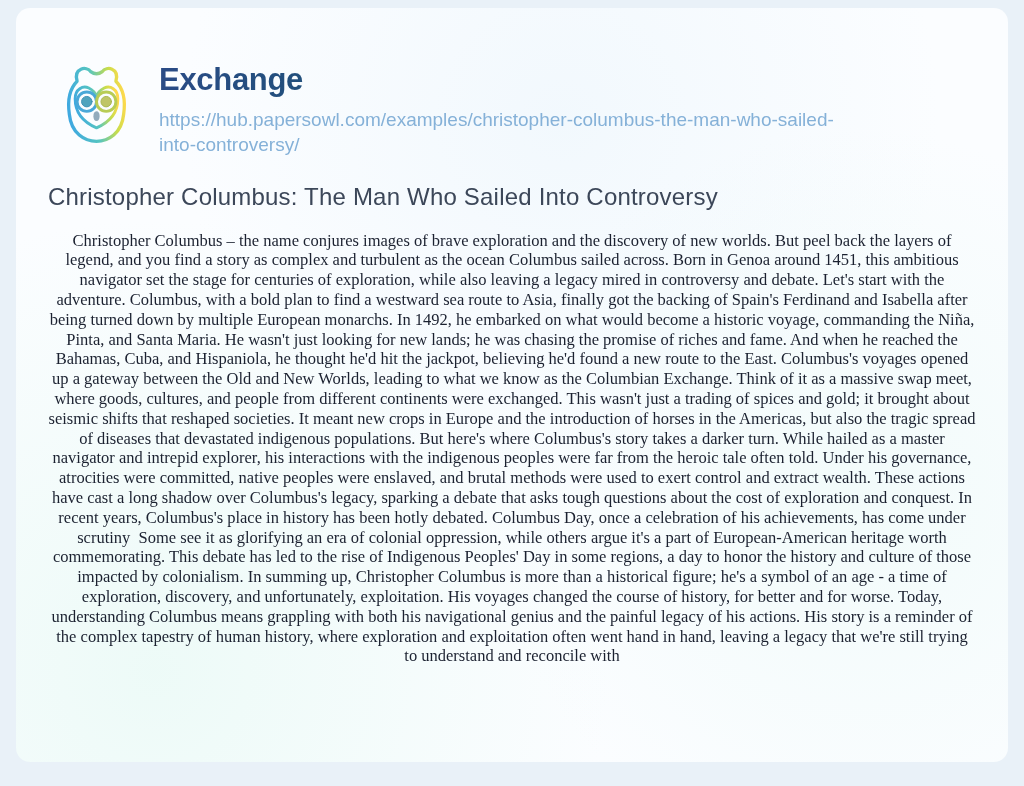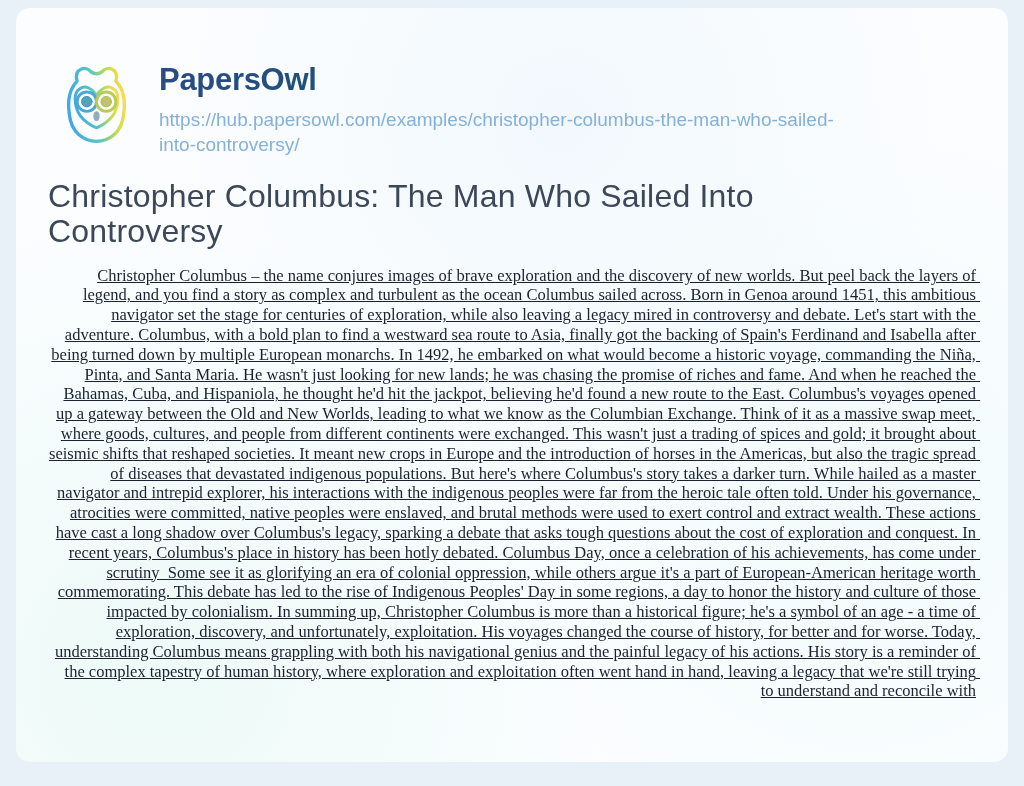--- a/index.html
+++ b/index.html
@@ -54,35 +54,34 @@
     line-height:25px;
     color:#85b1d8;
     text-decoration:none;
     display:block;
     word-break:normal;
     overflow-wrap:break-word;
   }
   .title{
     margin:22px 32px 0 32px;
     max-width:720px;
-    font-size:32px;
+    font-size:24px;
     font-weight:400;
     line-height:35px;
     letter-spacing:0.2px;
     color:#3c4759;
   }
   .essay{
     margin:17px 32px 0 32px;
     font-family:"Liberation Serif",serif;
     font-size:16.5px;
     line-height:1.2;
     color:#1b2130;
-    text-align:right;
+    text-align:center;
     white-space:pre-wrap;
-    text-decoration:underline;
   }
 </style>
 </head>
 <body>
 
 <div class="card">
 
   <div class="header">
 
     <div class="logo">
@@ -104,21 +103,21 @@
         <circle cx="40" cy="45" r="5.4" fill="#4fa3bd" stroke="#3d8fb5" stroke-width="1"></circle>
 
         <circle cx="60" cy="45" r="10" stroke="#b8cc55" stroke-width="3"></circle>
         <circle cx="60" cy="45" r="5.4" fill="#bfc566" stroke="#a8b64e" stroke-width="1"></circle>
 
         <path d="M50 55 C52.3 55 53.2 57.5 53.2 60 C53.2 63 52 65 50 65 C48 65 46.8 63 46.8 60 C46.8 57.5 47.7 55 50 55 Z" fill="#93abbc" stroke="none"></path>
       </svg>
     </div>
 
     <div class="brand-block">
-      <div class="brand">PapersOwl</div>
+      <div class="brand">Exchange</div>
       <a class="url" href="#">https://hub.papersowl.com/examples/christopher-columbus-the-man-who-sailed-into-controversy/</a>
     </div>
 
   </div>
 
   <h1 class="title">Christopher Columbus: The Man Who Sailed Into Controversy</h1>
 
   <p class="essay">Christopher Columbus – the name conjures images of brave exploration and the discovery of new worlds. But peel back the layers of legend, and you find a story as complex and turbulent as the ocean Columbus sailed across. Born in Genoa around 1451, this ambitious navigator set the stage for centuries of exploration, while also leaving a legacy mired in controversy and debate. Let's start with the adventure. Columbus, with a bold plan to find a westward sea route to Asia, finally got the backing of Spain's Ferdinand and Isabella after being turned down by multiple European monarchs. In 1492, he embarked on what would become a historic voyage, commanding the Niña, Pinta, and Santa Maria. He wasn't just looking for new lands; he was chasing the promise of riches and fame. And when he reached the Bahamas, Cuba, and Hispaniola, he thought he'd hit the jackpot, believing he'd found a new route to the East. Columbus's voyages opened up a gateway between the Old and New Worlds, leading to what we know as the Columbian Exchange. Think of it as a massive swap meet, where goods, cultures, and people from different continents were exchanged. This wasn't just a trading of spices and gold; it brought about seismic shifts that reshaped societies. It meant new crops in Europe and the introduction of horses in the Americas, but also the tragic spread of diseases that devastated indigenous populations. But here's where Columbus's story takes a darker turn. While hailed as a master navigator and intrepid explorer, his interactions with the indigenous peoples were far from the heroic tale often told. Under his governance, atrocities were committed, native peoples were enslaved, and brutal methods were used to exert control and extract wealth. These actions have cast a long shadow over Columbus's legacy, sparking a debate that asks tough questions about the cost of exploration and conquest. In recent years, Columbus's place in history has been hotly debated. Columbus Day, once a celebration of his achievements, has come under scrutiny  Some see it as glorifying an era of colonial oppression, while others argue it's a part of European-American heritage worth commemorating. This debate has led to the rise of Indigenous Peoples' Day in some regions, a day to honor the history and culture of those impacted by colonialism. In summing up, Christopher Columbus is more than a historical figure; he's a symbol of an age - a time of exploration, discovery, and unfortunately, exploitation. His voyages changed the course of history, for better and for worse. Today, understanding Columbus means grappling with both his navigational genius and the painful legacy of his actions. His story is a reminder of the complex tapestry of human history, where exploration and exploitation often went hand in hand, leaving a legacy that we're still trying to understand and reconcile with</p>
 
 </div>

